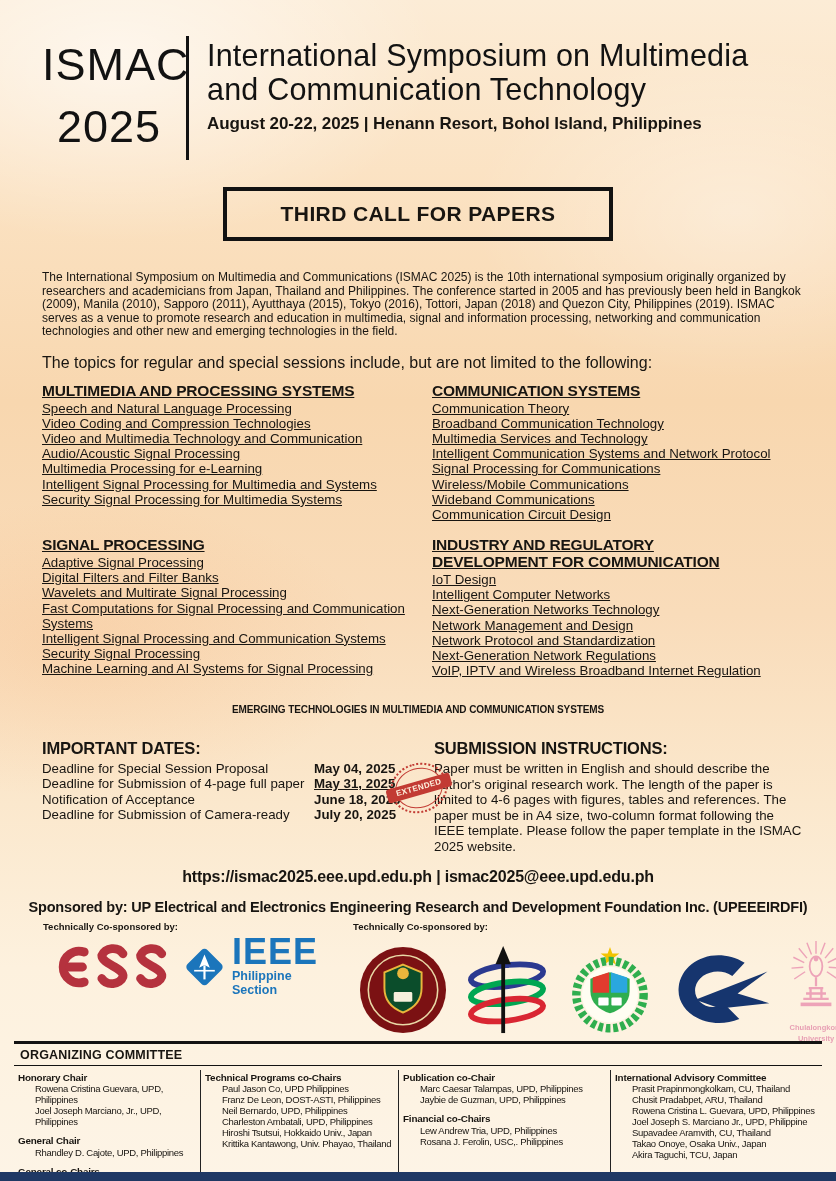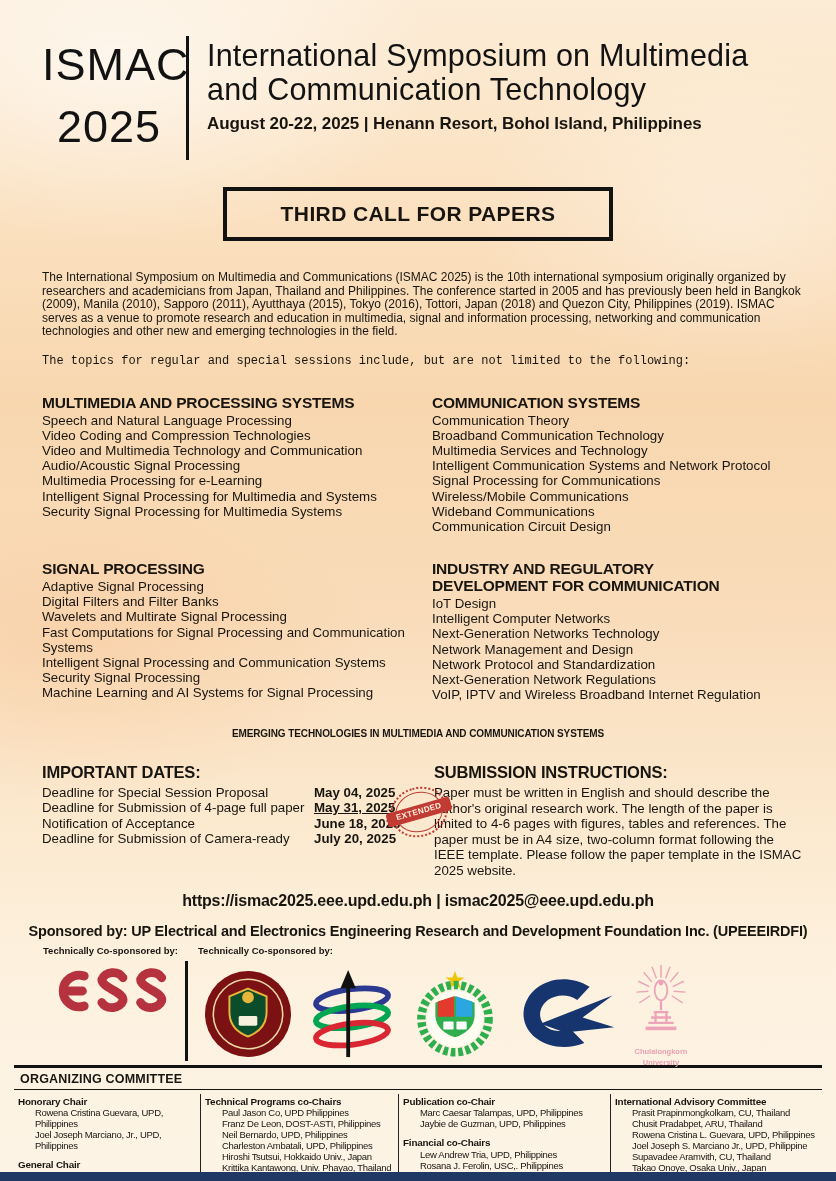--- a/index.html
+++ b/index.html
@@ -18,23 +18,23 @@
   .logo-block { width: 134px; text-align: center; font-size: 45px; letter-spacing: 1px; line-height: 1.38; color: #121212; }
   .vbar { width: 3px; height: 124px; background: #121212; margin: 2px 18px 0 10px; }
   .title-block { padding-top: 4px; }
   .title { font-size: 30.5px; line-height: 1.13; letter-spacing: 0.2px; color: #121212; }
   .subtitle { font-size: 17px; font-weight: bold; margin-top: 7px; letter-spacing: -0.1px; }
   
   .cfp-wrap { text-align: center; margin-top: 27px; }
   .cfp-box { display: inline-block; border: 4px solid #121212; padding: 11px 54px; font-size: 21px; font-weight: bold; letter-spacing: 0.4px; }
   
   .intro { margin: 30px 24px 0 42px; font-size: 12px; line-height: 1.13; }
-  .topics-lead { margin: 15px 38px 16px 42px; font-size: 12px; font-family: Liberation Mono, monospace; }
-  
-  .topics { display: grid; grid-template-columns: 390px 1fr; row-gap: 26px; padding: 10px 26px 0 42px; }
+  .topics-lead { margin: 15px 38px 0 42px; font-size: 16px; }
+  
+  .topics { display: grid; grid-template-columns: 390px 1fr; row-gap: 14px; padding: 10px 26px 0 42px; text-decoration: underline; }
   .topic-title { margin: 0; font-size: 15.5px; font-weight: bold; letter-spacing: -0.2px; line-height: 1.1; }
   .topic-list { list-style: none; margin: 2px 0 0; padding: 0; font-size: 13.3px; line-height: 1.14; }
   
   .emerging { text-align: center; font-weight: bold; font-size: 10px; margin-top: 26px; letter-spacing: -0.1px; }
   
   .info-grid { display: grid; grid-template-columns: 392px 1fr; padding: 24px 30px 0 42px; }
   .section-h { margin: 0 0 3px; font-size: 16.5px; font-weight: bold; letter-spacing: -0.2px; }
   .dates { position: relative; }
   .dates-rows { display: grid; grid-template-columns: 268px 1fr; font-size: 13.3px; line-height: 1.14; align-items: start; }
   .date-value { font-weight: bold; padding-left: 4px; white-space: nowrap; }
@@ -192,20 +192,32 @@
       <span class="logo-item">
         <svg width="118" height="60" viewBox="0 0 134 64">
           <g fill="none" stroke="#b5323e" stroke-width="10" stroke-linecap="round">
             <path d="M40 15 A18 18 0 1 0 40 49"></path>
             <path d="M23 32 H38"></path>
             <path d="M84 17 A13 11 0 0 0 60 19 C60 29 86 33 84 43 A13 11 0 0 1 60 45"></path>
             <path d="M128 17 A13 11 0 0 0 104 19 C104 29 130 33 128 43 A13 11 0 0 1 104 45"></path>
           </g>
         </svg>
       </span>
+      <span class="logo-item ieee" style="flex-direction:row">
+        <svg width="50" height="50" viewBox="0 0 52 52">
+          <rect x="9" y="9" width="34" height="34" rx="5" transform="rotate(45 26 26)" fill="#1b75bb"></rect>
+          <path d="M26 11 L32.5 27 L26 23.5 L19.5 27 Z" fill="#fff"></path>
+          <path d="M26 24 V41" stroke="#fff" stroke-width="2.6"></path>
+          <path d="M13.5 30.5 H38.5" stroke="#fff" stroke-width="2"></path>
+        </svg>
+        <span>
+          <div class="ieee-word">IEEE</div>
+          <div class="ieee-sub">Philippine Section</div>
+        </span>
+      </span>
     </div>
     <div class="logo-divider"></div>
     <div class="logo-group">
       <span class="cosp-label">Technically Co-sponsored by:</span>
       <span class="logo-item">
         <svg width="88" height="88" viewBox="0 0 90 90">
           <circle cx="45" cy="45" r="44" fill="#7b1113"></circle>
           <circle cx="45" cy="45" r="35.5" fill="none" stroke="#e9d8a6" stroke-width="1.6"></circle>
           <path d="M45 19 l19 8 v16 c0 13 -8.5 21 -19 25 c-10.5 -4 -19 -12 -19 -25 v-16 z" fill="#0b4d2b" stroke="#e9b63c" stroke-width="2"></path>
           <circle cx="45" cy="28" r="6" fill="#e9b63c"></circle>

